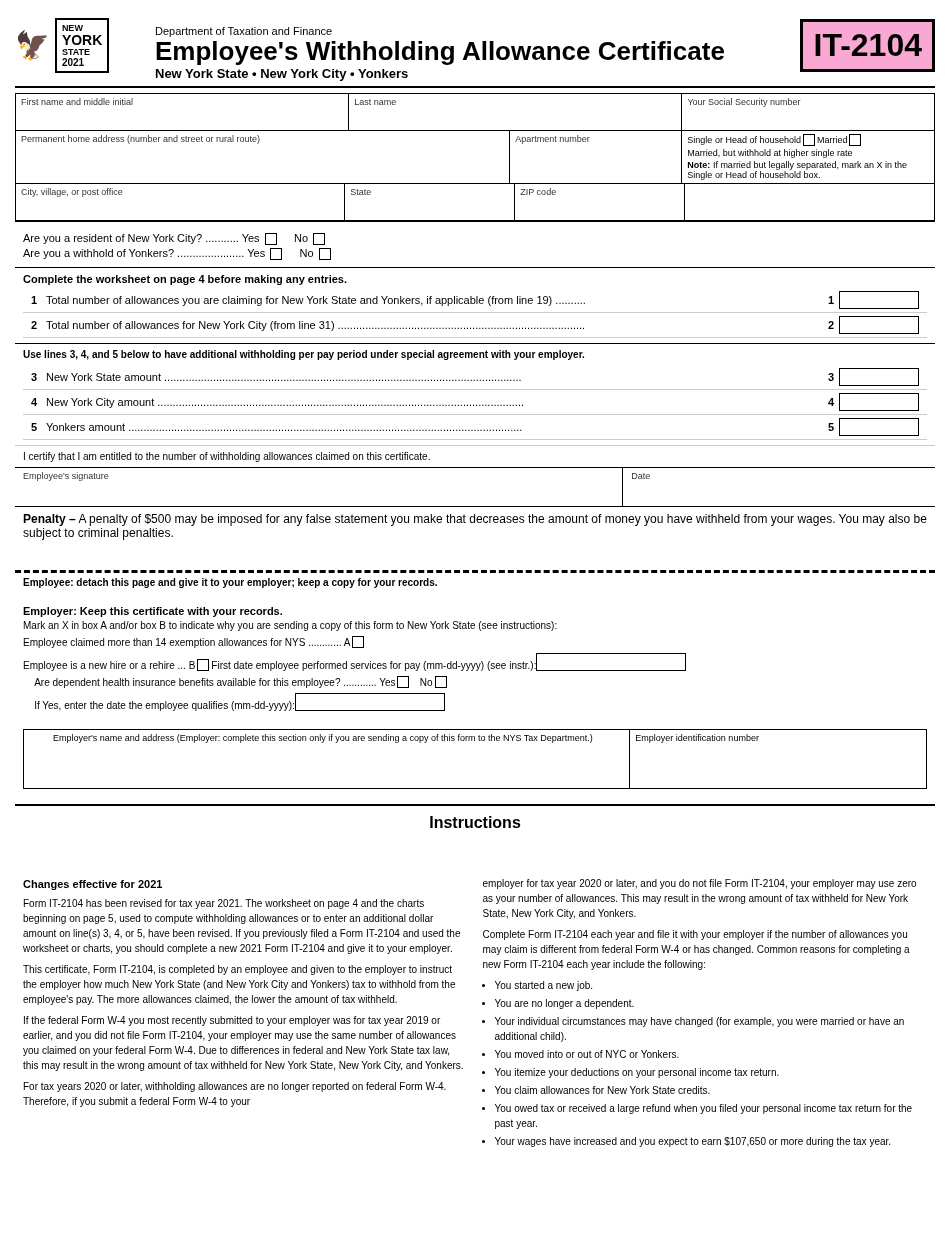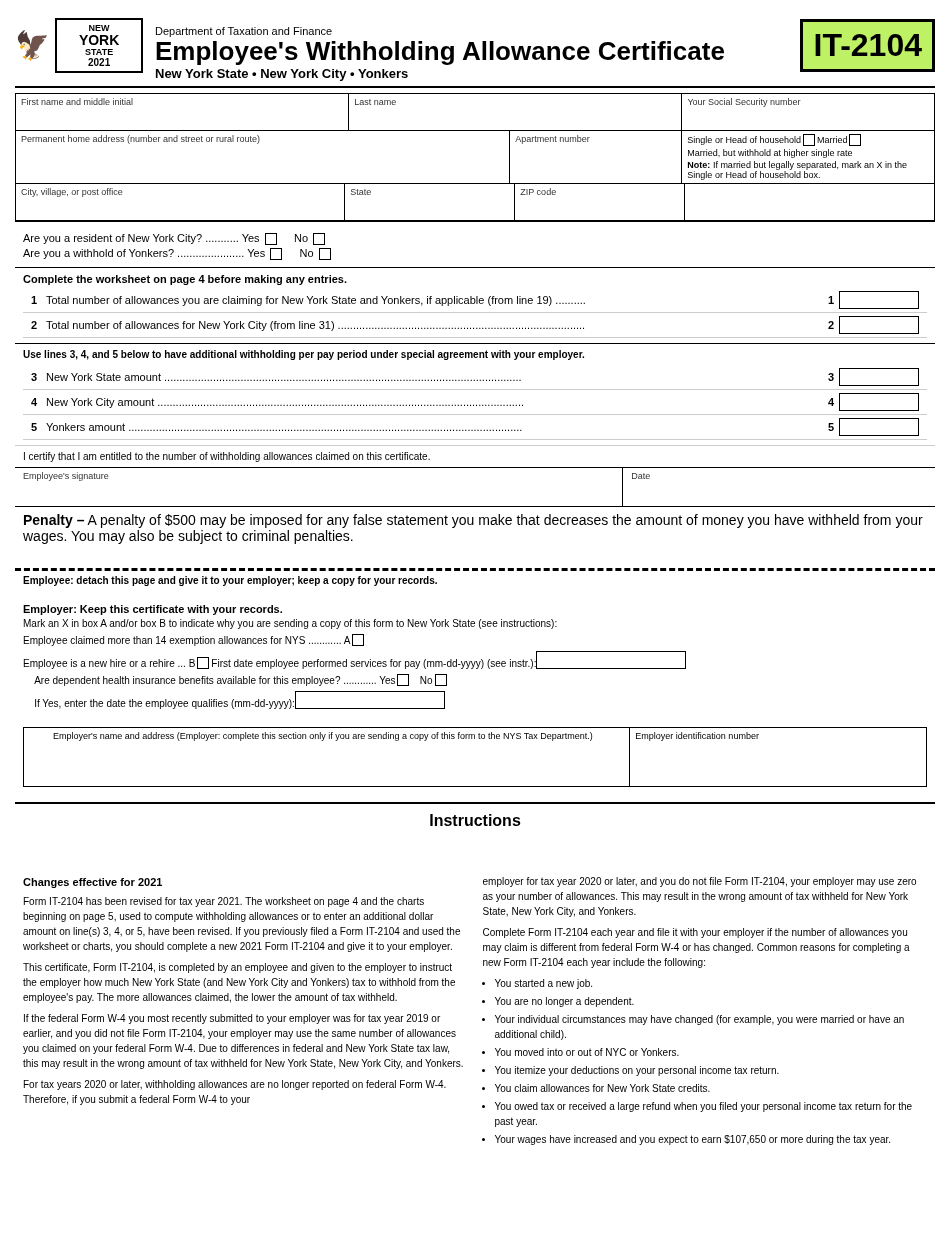--- a/index.html
+++ b/index.html
@@ -3,32 +3,32 @@
   <meta charset="utf-8">
   <style>
     * { box-sizing: border-box; margin: 0; padding: 0; }
     body { font-family: Arial, sans-serif; font-size: 11px; background: white; color: #000; width: 950px; }
     
     .page { padding: 10px 15px; }
     
     
     .header { display: flex; align-items: center; border-bottom: 2px solid #000; padding-bottom: 5px; margin-bottom: 5px; }
     .logo-area { display: flex; align-items: center; width: 130px; flex-shrink: 0; }
-    .logo-box { border: 2px solid #000; padding: 3px 22px; text-align: center; margin-right: 8px; }
+    .logo-box { border: 2px solid #000; padding: 3px 5px; margin-right: 8px; }
     .logo-box .new { font-size: 9px; font-weight: bold; }
     .logo-box .york { font-size: 14px; font-weight: bold; line-height: 1; }
     .logo-box .state { font-size: 9px; font-weight: bold; }
     .logo-box .year { font-size: 10px; font-weight: bold; }
     
     .header-center { flex: 1; padding-left: 10px; margin-top: 15px; }
     .header-center .dept { font-size: 11px; }
     .header-center .form-title { font-size: 26px; font-weight: bold; line-height: 1.1; }
     .header-center .subtitle { font-size: 13px; font-weight: bold; }
     
-    .form-number-box { font-size: 32px; font-weight: bold; border: 3px solid #000; padding: 5px 10px; background: #bef264; }
+    .form-number-box { font-size: 32px; font-weight: bold; border: 3px solid #000; padding: 5px 10px; background: #f9a8d4; }
     .field-label { font-size: 9px; color: #333; display: block; }
     .field-input { height: 20px; width: 100%; }
     
     .row1 { display: flex; border-bottom: 1px solid #000; min-height: 35px; }
     .row1 .name-first { flex: 2; border-right: 1px solid #000; padding: 3px 5px; }
     .row1 .name-last { flex: 2; border-right: 1px solid #000; padding: 3px 5px; }
     .row1 .ssn { flex: 1.5; padding: 3px 5px; }
     
     .row2 { display: flex; border-bottom: 1px solid #000; min-height: 45px; }
     .row2 .address { flex: 3; border-right: 1px solid #000; padding: 3px 5px; }
@@ -64,21 +64,21 @@
     
     
     .certify-text { padding: 5px 8px; font-size: 10px; }
     .sig-row { display: flex; border-top: 1px solid #000; border-bottom: 1px solid #000; min-height: 40px; }
     .sig-cell { padding: 3px 8px; }
     .sig-cell:first-child { flex: 2; border-right: 1px solid #000; }
     .sig-cell:last-child { flex: 1; }
     
     
     .penalty-section { padding: 5px 8px; }
-    .penalty-section p { margin-bottom: 11px; font-size: 14px; }
+    .penalty-section p { margin-bottom: 17px; font-size: 12px; }
     
     
     .detach-line { border-top: 3px dashed #000; margin: 8px 0; padding: 4px 8px; font-size: 10px; font-weight: bold; }
     
     
     .employer-section { padding: 5px 8px; }
     .employer-title { font-weight: bold; margin-bottom: 3px; }
     .mark-text { margin-bottom: 5px; font-size: 10px; }
     
     .employer-line { margin: 5px 0; font-size: 10px; display: flex; align-items: flex-end; flex-wrap: wrap; gap: 0; }

